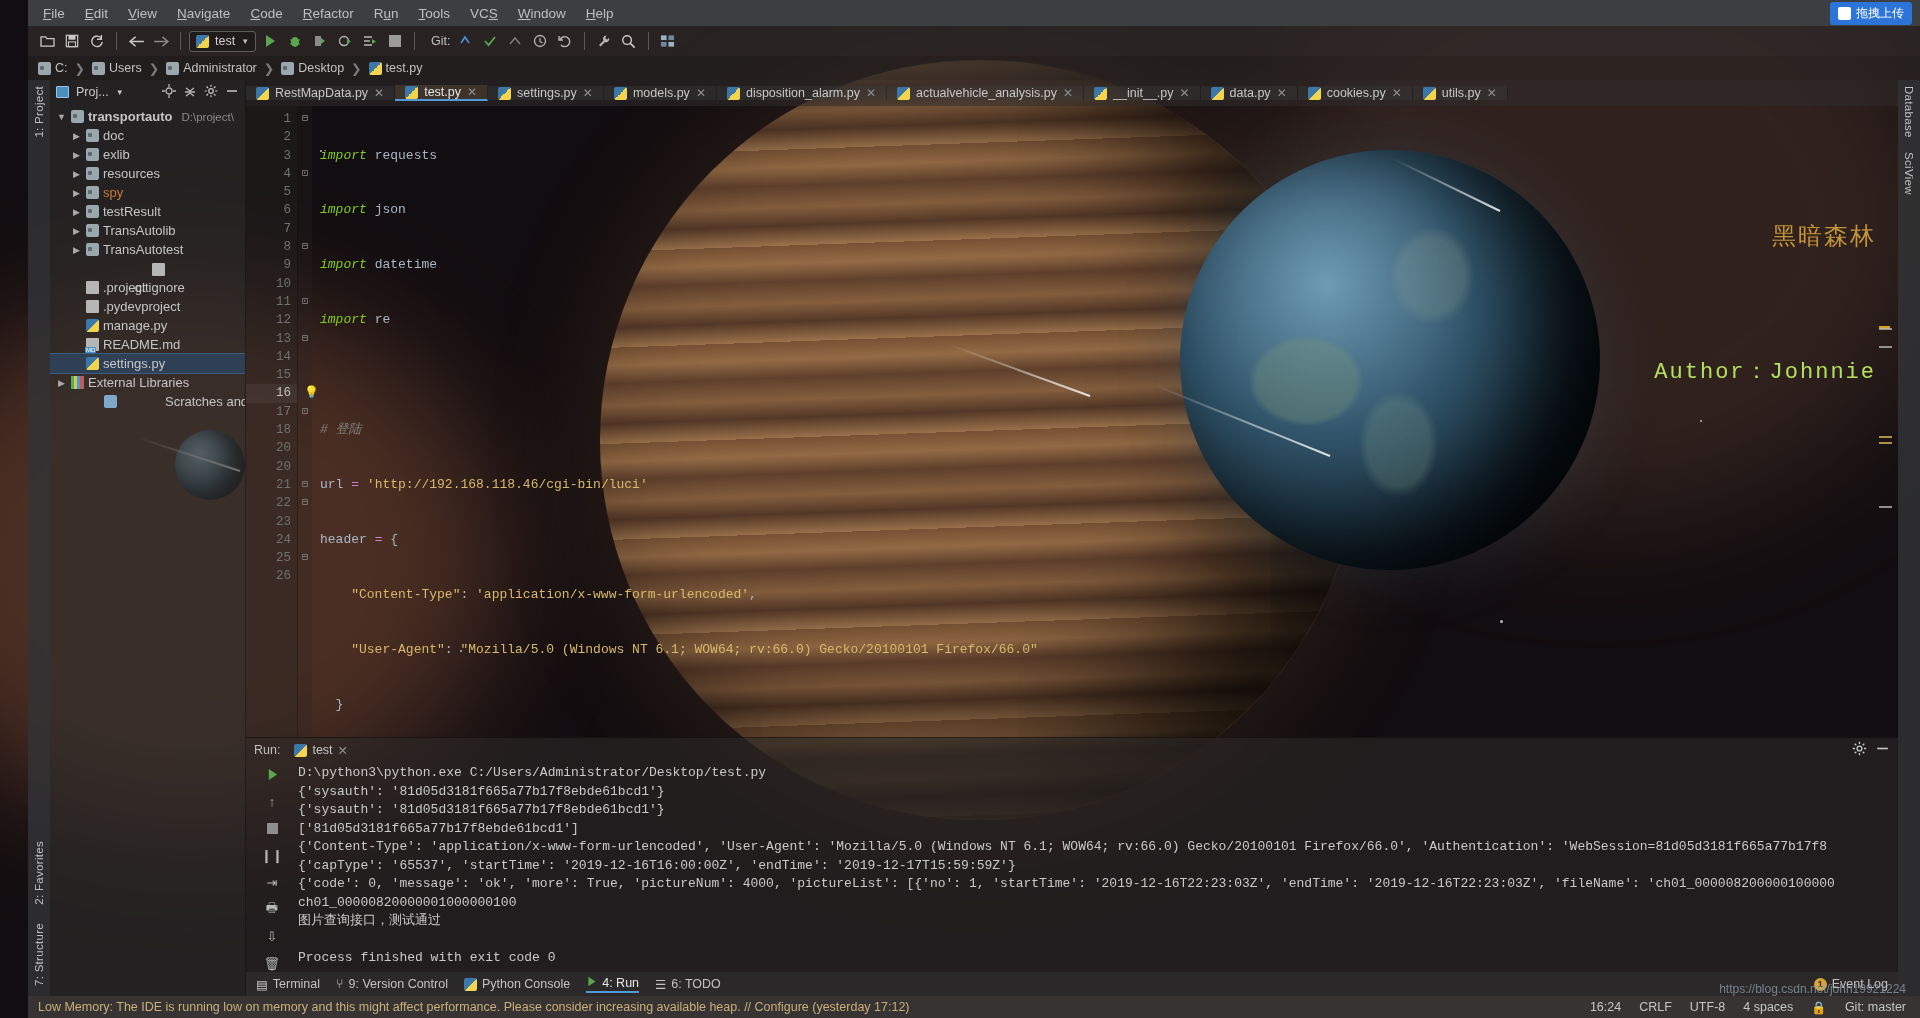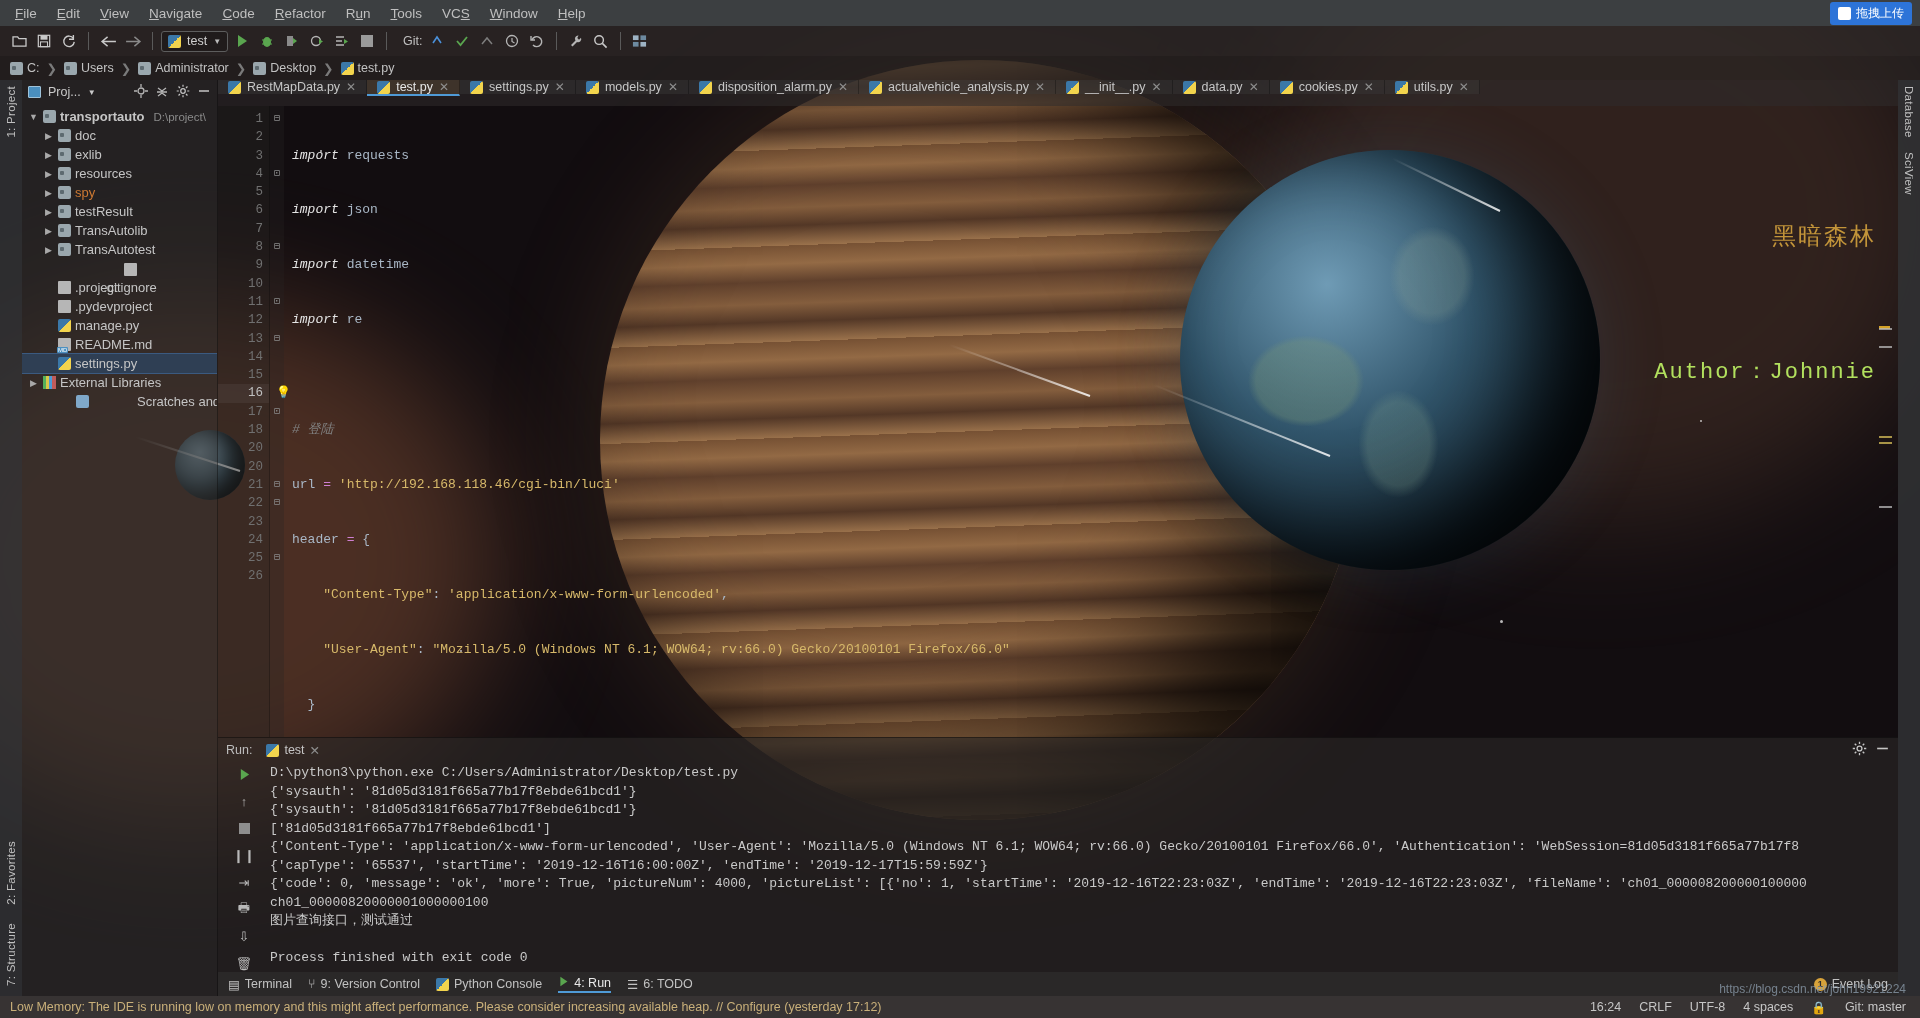--- a/index.html
+++ b/index.html
@@ -39,21 +39,21 @@
   }
   .planet-small{
     position:absolute; left:175px; top:430px; width:70px; height:70px; border-radius:50%;
     background: radial-gradient(circle at 35% 32%, #8aa7b8 0%, #3d5868 50%, #101a22 100%);
     box-shadow: inset -12px -6px 20px rgba(0,0,0,.8);
   }
   .comet{position:absolute;height:2px;background:linear-gradient(90deg,rgba(255,255,255,0),rgba(255,255,255,.85));transform-origin:right center;}
   .star{position:absolute;background:#fff;border-radius:50%;opacity:.7;}
 
   
-  .ide{position:absolute;inset:0;z-index:2;display:flex;flex-direction:column;}
+  .ide{position:absolute;inset:0;z-index:2;display:flex;flex-direction:column;padding-left:28px;}
 
   
   .menubar{height:26px;display:flex;align-items:center;padding-left:6px;background:#3c3f41;gap:2px;flex:none;}
   .menubar .mi{padding:3px 9px;font-size:13.5px;color:#bfbfbf;cursor:default;}
   .menubar .mnem{text-decoration:underline;}
   .menu-right{margin-left:auto;display:flex;align-items:center;padding-right:8px;gap:6px;}
   .upload-pill{display:flex;align-items:center;gap:5px;background:#2d74d8;color:#fff;border-radius:3px;padding:3px 8px;font-size:12px;}
   .upload-pill .sq{width:13px;height:13px;background:#fff;border-radius:2px;display:inline-block;}
 
   
@@ -90,32 +90,32 @@
   .ico.folder::before{content:"";position:absolute;left:2px;top:4px;width:4px;height:4px;background:#5d6a70;border-radius:1px;}
   .ico.file{background:#b6b6b6;border-radius:1px;}
   .ico.py{background:linear-gradient(135deg,#3b78a8 50%,#f2d44d 50%);border-radius:2px;}
   .ico.md{background:#b6b6b6;border-radius:1px;}
   .ico.md::after{content:"MD";position:absolute;left:-1px;bottom:-2px;font-size:6px;background:#4c90c0;color:#fff;padding:0 1px;border-radius:1px;}
   .ico.lib{background:linear-gradient(90deg,#54b05a 0 22%,#d8c84a 22% 45%,#4b9ad6 45% 70%,#c05b5b 70% 100%);}
   .ico.scratch{background:#7fa8c9;border-radius:2px;}
 
   
   .editorcol{flex:1;display:flex;flex-direction:column;min-width:0;}
-  .tabs{height:26px;display:flex;align-items:flex-start;background:rgba(47,44,43,.55);flex:none;overflow:hidden;}
+  .tabs{height:26px;display:flex;align-items:center;background:rgba(47,44,43,.55);flex:none;overflow:hidden;}
   .tab{display:flex;align-items:center;gap:6px;padding:0 10px;font-size:12.5px;color:#c7c7c7;border-right:1px solid rgba(0,0,0,.28);background:rgba(60,60,60,.38);white-space:nowrap;}
   .tab.active{background:rgba(86,69,51,.55);border-bottom:2px solid #4f9ad6;color:#e6e6e6;}
   .tab .x{color:#8f8f8f;font-size:12px;}
   .editorwrap{flex:1;display:flex;min-height:0;position:relative;}
   .gutter{width:52px;flex:none;text-align:right;padding-top:4px;color:#707070;font:12.5px/18.3px "Liberation Mono", monospace;background:rgba(40,37,36,.45);border-right:1px solid rgba(0,0,0,.25);}
   .gutter div{padding-right:6px;height:18.3px;}
   .foldcol{width:14px;flex:none;padding-top:4px;background:rgba(40,37,36,.30);font:10px/18.3px "Liberation Mono",monospace;color:#8a8a8a;text-align:center;}
   .foldcol div{height:18.3px;}
   .code{flex:1;padding-top:4px;font:13px/18.3px "Liberation Mono", monospace;white-space:pre;overflow:hidden;position:relative;color:#a9b7c6;}
   .code .ln{height:18.3px;padding-left:8px;}
-  .kw{color:#e5e5e5;font-style:italic;}
+  .kw{color:#84cc16;font-style:italic;}
   .str{color:#d7b96a;}
   .cm{color:#808080;font-style:italic;}
   .op{color:#cf7fd1;}
   .id{color:#a9b7c6;}
   .errmark{position:absolute;right:8px;width:11px;height:3px;background:#d4a227;}
   .scrollmark{position:absolute;right:6px;width:13px;height:2px;background:#b9b9b9;opacity:.75;}
   .author{position:absolute;right:22px;top:18px;text-align:right;color:#cf9e3c;font-size:24px;line-height:1.9;letter-spacing:2px;opacity:.92;pointer-events:none;}
   .author .l2{font-size:22px;color:#bef264;}
 
   

